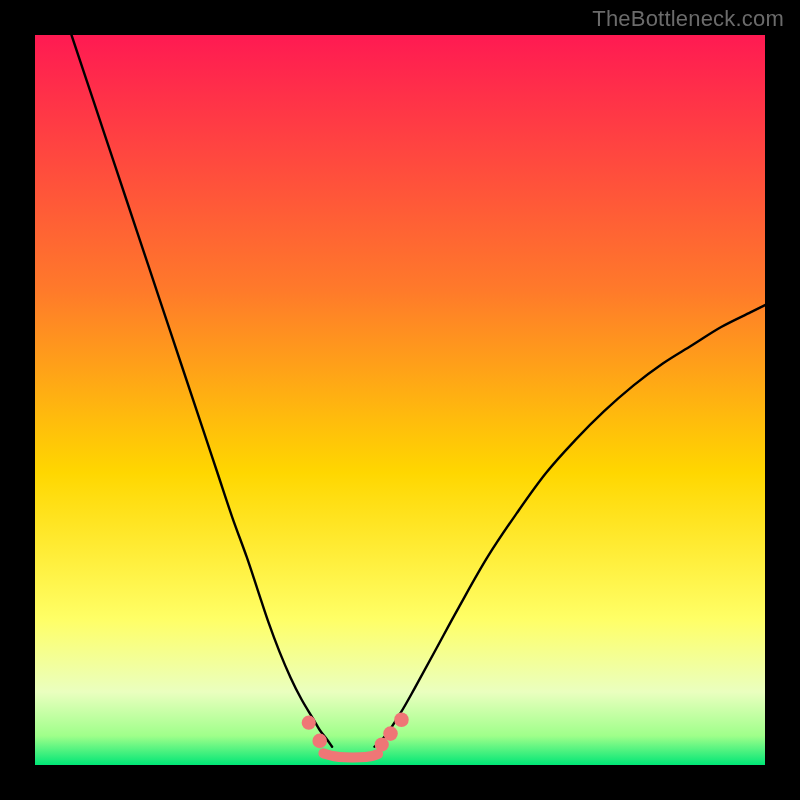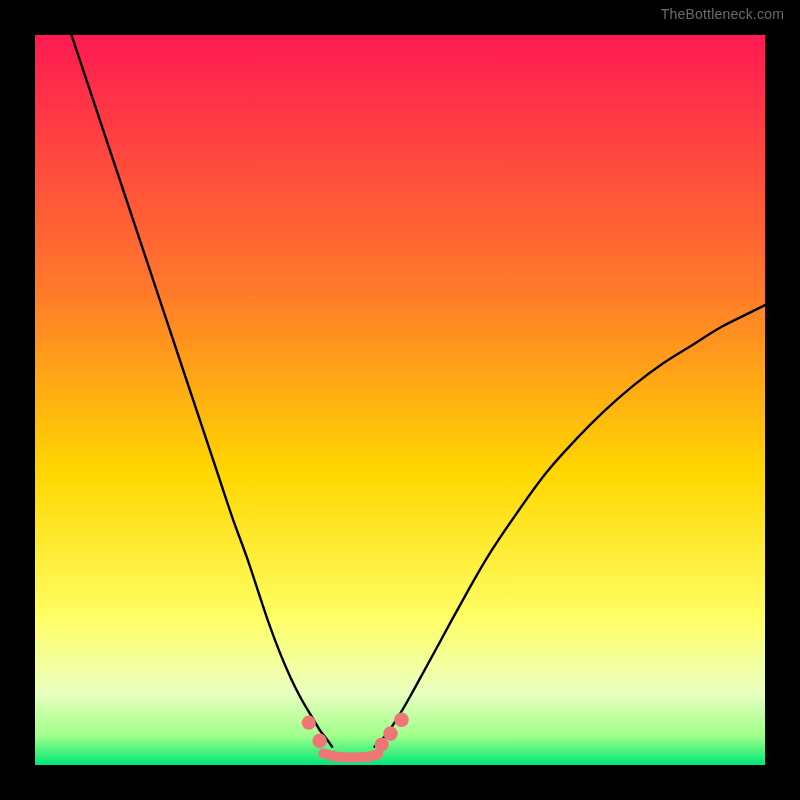--- a/index.html
+++ b/index.html
@@ -9,21 +9,21 @@
     height: 800px;
     background: #000;
     position: relative;
     overflow: hidden;
   }
   .watermark {
     position: absolute;
     top: 6px;
     right: 16px;
     font-family: Arial, Helvetica, sans-serif;
-    font-size: 14px;
+    font-size: 22px;
     color: #6b6b6b;
     z-index: 10;
     letter-spacing: 0.2px;
   }
   .plot-area {
     position: absolute;
     left: 35px;
     top: 35px;
     width: 730px;
     height: 730px;

